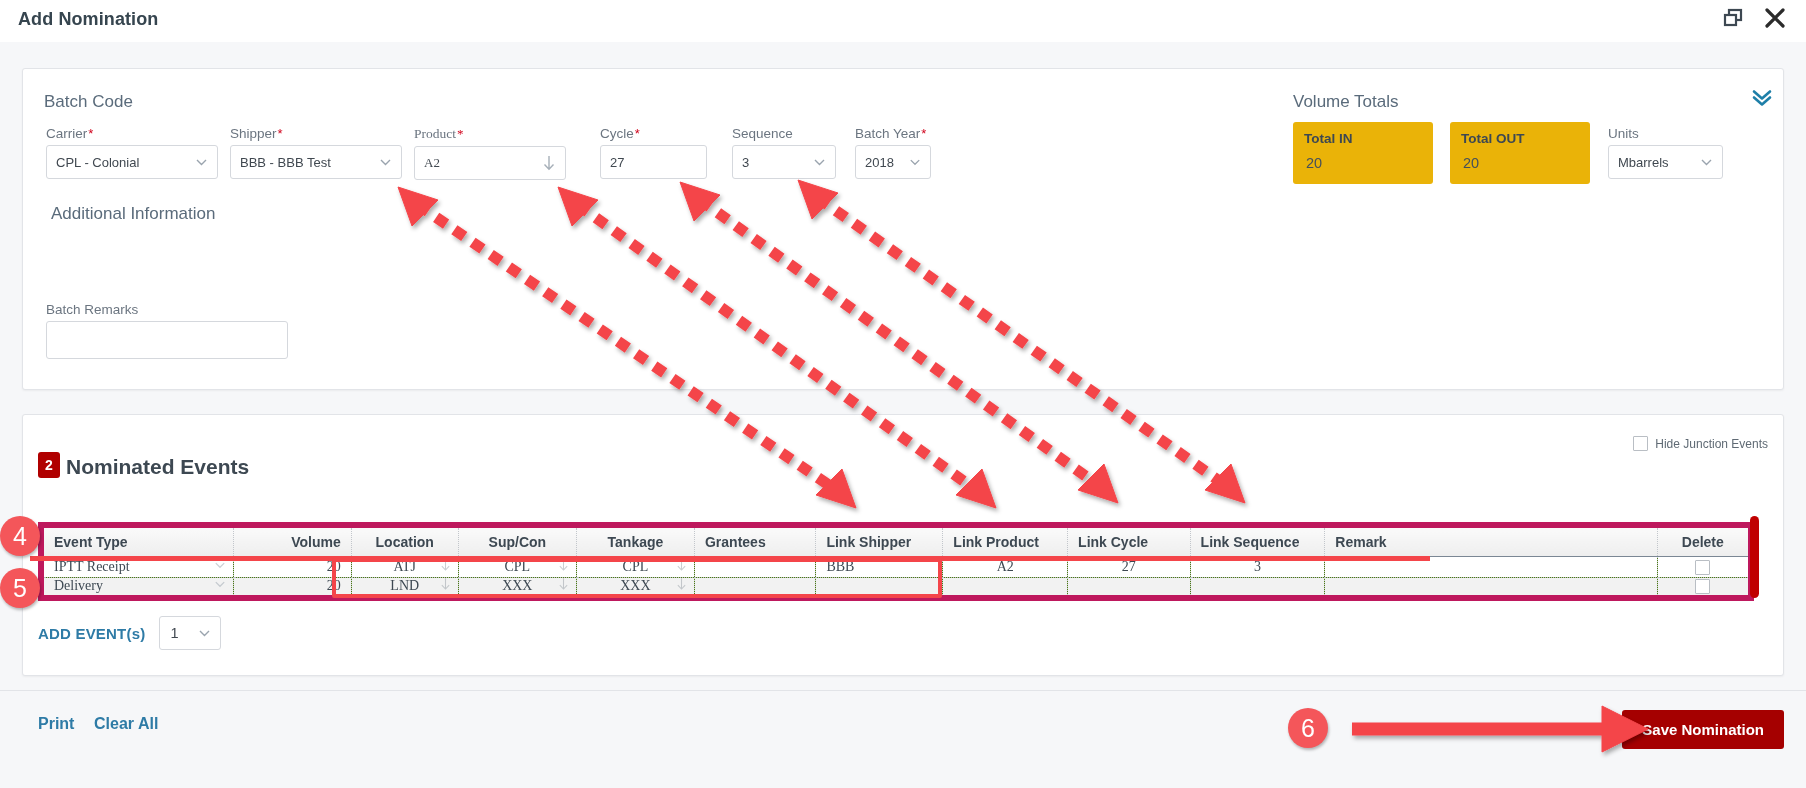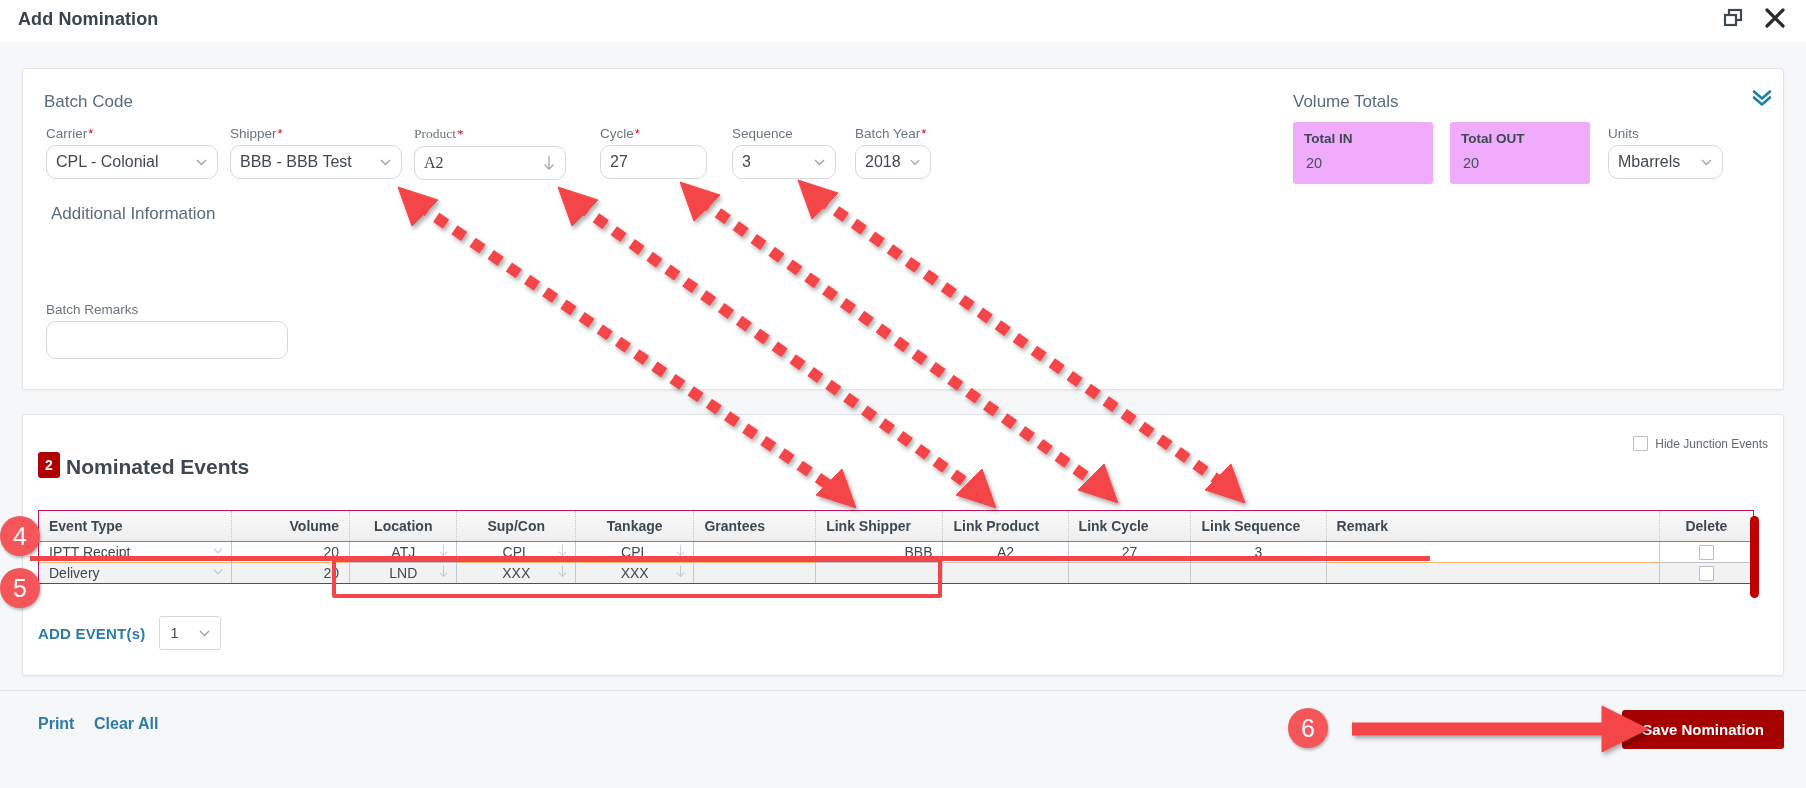--- a/index.html
+++ b/index.html
@@ -59,40 +59,40 @@
   .fld { position: absolute; }
   .fld .lbl {
     font-size: 13.5px; color: #6b7580; display: block;
     margin-bottom: 4px; white-space: nowrap;
   }
   .fld .lbl .req { color: #d0021b; font-size: 13px; padding-left: 1px; }
   .ctl {
     position: relative;
     height: 34px;
     border: 1px solid #d5d8dd;
-    border-radius: 10px;
+    border-radius: 3px;
     background: #ffffff;
     display: flex; align-items: center;
     padding: 0 28px 0 9px;
-    font-size: 16px; color: #404850;
+    font-size: 13px; color: #404850;
     cursor: pointer;
     white-space: nowrap; overflow: hidden;
   }
   .ctl.plain { cursor: text; padding-right: 9px; }
   .chev, .darrow {
     position: absolute; right: 8px; top: 50%;
     transform: translateY(-50%);
     pointer-events: none;
   }
   .chev svg, .darrow svg { display: block; }
 
   
   .vt-box {
     position: absolute;
-    background: #f0abfc;
+    background: #eab308;
     border-radius: 3px;
     width: 140px; height: 62px;
   }
   .vt-box .vt-lbl {
     position: absolute; left: 11px; top: 9px;
     font-size: 13.5px; font-weight: bold; color: #3d4852;
   }
   .vt-box .vt-val {
     position: absolute; left: 13px; top: 33px;
     font-size: 14.5px; color: #46505a;
@@ -116,26 +116,26 @@
   
   #hide-junction { position: absolute; right: 38px; top: 436px; display: flex; align-items: center; cursor: pointer; }
   #hide-junction .cb {
     width: 15px; height: 15px; border: 1px solid #b9bec4; background: #fff;
     border-radius: 1px; margin-right: 7px;
   }
   #hide-junction .cbl { font-size: 12px; color: #5f6a74; }
 
   
   #evt-table {
-    position: absolute; left: 38px; top: 510px;
+    position: absolute; left: 38px; top: 522px;
     width: 1716px;
     border-collapse: collapse;
     table-layout: fixed;
-    border: 1px solid #be185d;
-    background: #fdba74;
+    border: 6px solid #be185d;
+    background: #4d7c0f;
     font-size: 14px;
   }
   #evt-table th {
     background: linear-gradient(#fafafa,#eeeeee);
     border-right: 1px dotted #c2c6cb;
     border-bottom: 1px solid #7b8794;
     color: #3d4852; font-weight: bold;
     height: 31px; padding: 0 10px;
     font-size: 14px;
     text-align: left;
@@ -144,20 +144,21 @@
   #evt-table th.num { text-align: right; }
   #evt-table th.ctr { text-align: center; }
   #evt-table td {
     border-right: 1px dotted #c9cdd2;
     border-bottom: 1px dotted #b9bec4;
     height: 21px; padding: 0 10px;
     color: #3d4852;
     font-size: 14px;
     white-space: nowrap; overflow: hidden;
     position: relative;
+    font-family: Liberation Serif, serif;
   }
   #evt-table td.num { text-align: right; }
   #evt-table td.ctr { text-align: center; }
   #evt-table tr.row-alt td { background: #f2f2f2; }
   #evt-table tr.row-main td { background: #ffffff; }
   .cell-arrow {
     position: absolute; right: 6px; top: 50%; transform: translateY(-50%);
     opacity: .45; pointer-events: none;
   }
   .cell-chev {
@@ -438,21 +439,21 @@
         </td>
         <td class="ctr">
           <span>CPL</span>
           <span class="cell-arrow">
             <svg width="13" height="16" viewBox="0 0 16 18">
                 <path d="M8 2 L8 15 M3.5 10.5 L8 15.2 L12.5 10.5" fill="none" stroke="#8b939b" stroke-width="1.3"></path>
               </svg>
           </span>
         </td>
         <td></td>
-        <td style="text-align:right;">BBB</td>
+        <td style="text-align:left;">BBB</td>
         <td style="text-align:center;">A2</td>
         <td style="text-align:center;">27</td>
         <td style="text-align:center;">3</td>
         <td></td>
         <td class="ctr">
           <span class="del-cb"></span>
         </td>
       </tr>
       <tr class="row-alt">
         <td>

